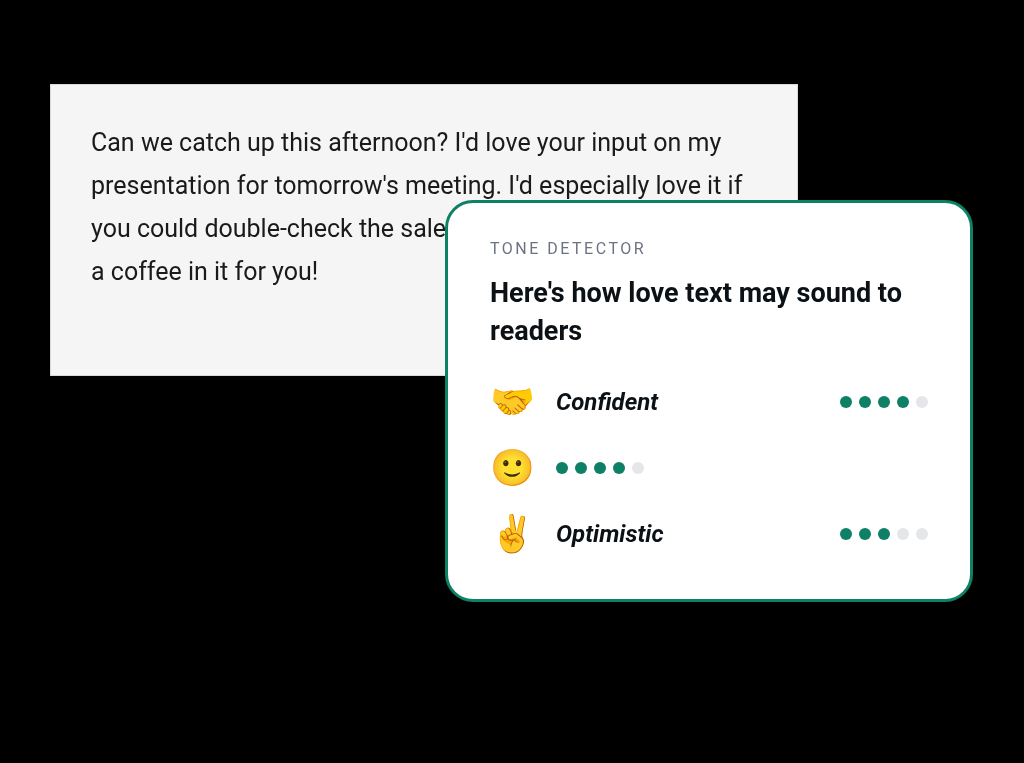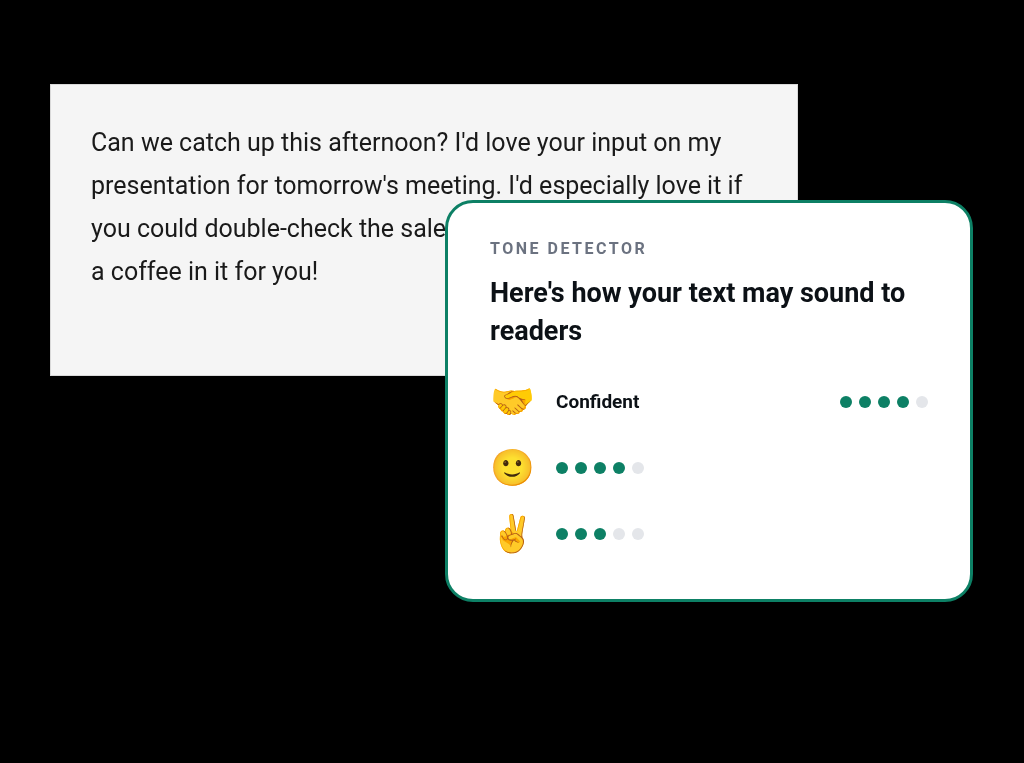--- a/index.html
+++ b/index.html
@@ -38,21 +38,21 @@
       width: 528px;
       background: #ffffff;
       border: 3px solid #0d8065;
       border-radius: 28px;
       padding: 36px 42px 44px 42px;
     }
     .tone-label {
       font-size: 16px;
       letter-spacing: 2.5px;
       color: #6b7280;
-      font-weight: 700;
+      font-weight: 400;
       margin-bottom: 16px;
     }
     .tone-headline {
       font-size: 27px;
       font-weight: 700;
       color: #0c1116;
       line-height: 1.42;
       margin-bottom: 30px;
     }
     .tone-list {
@@ -65,24 +65,25 @@
       align-items: center;
       gap: 20px;
     }
     .tone-emoji {
       font-size: 36px;
       width: 46px;
       text-align: center;
       flex-shrink: 0;
     }
     .tone-name {
-      font-size: 19px;
+      font-size: 24px;
       font-weight: 700;
       color: #0c1116;
       flex: 1;
+      font-style: italic;
     }
     .dots {
       display: flex;
       gap: 7px;
       align-items: center;
     }
     .dot {
       width: 12px;
       height: 12px;
       border-radius: 50%;
@@ -96,21 +97,21 @@
   </style>
 </head>
 <body>
 
 <div class="text-card">
   <div class="text-content">Can we catch up this afternoon? I'd love your input on my presentation for tomorrow's meeting. I'd especially love it if you could double-check the sales numbers with me. There's a coffee in it for you!</div>
 </div>
 
 <div class="tone-card">
   <div class="tone-label">TONE DETECTOR</div>
-  <div class="tone-headline">Here's how your text may sound to readers</div>
+  <div class="tone-headline">Here's how love text may sound to readers</div>
   <div class="tone-list">
 
     <div class="tone-row">
       <div class="tone-emoji">🤝</div>
       <div class="tone-name">Confident</div>
       <div class="dots">
         <span class="dot filled"></span>
         <span class="dot filled"></span>
         <span class="dot filled"></span>
         <span class="dot filled"></span>
@@ -124,20 +125,21 @@
         <span class="dot filled"></span>
         <span class="dot filled"></span>
         <span class="dot filled"></span>
         <span class="dot filled"></span>
         <span class="dot empty"></span>
       </div>
     </div>
 
     <div class="tone-row">
       <div class="tone-emoji">✌️</div>
+      <div class="tone-name">Optimistic</div>
       <div class="dots">
         <span class="dot filled"></span>
         <span class="dot filled"></span>
         <span class="dot filled"></span>
         <span class="dot empty"></span>
         <span class="dot empty"></span>
       </div>
     </div>
 
   </div>

